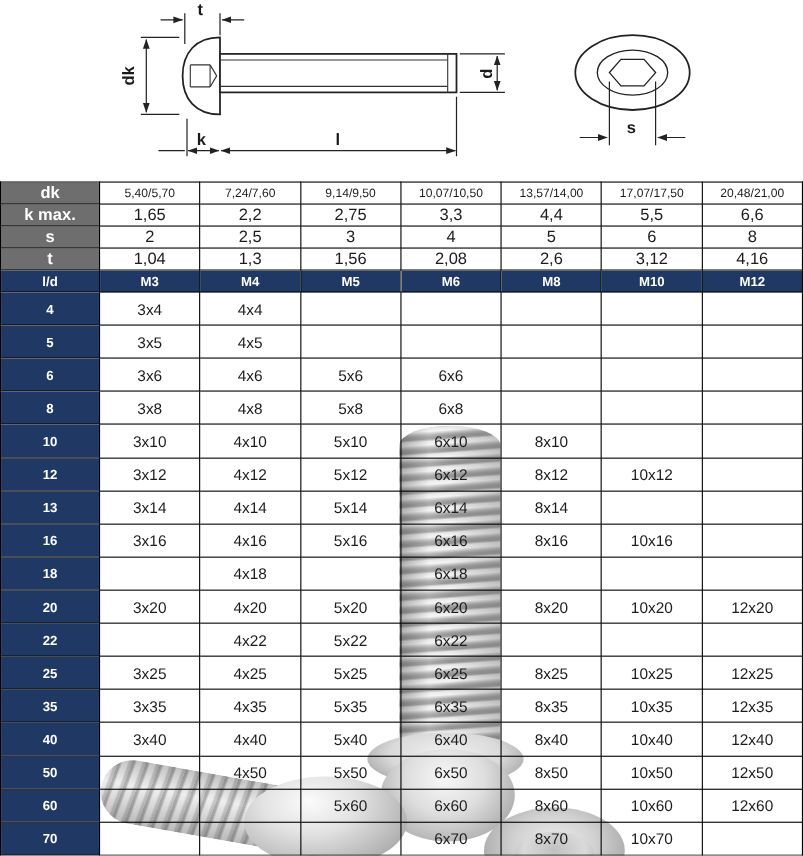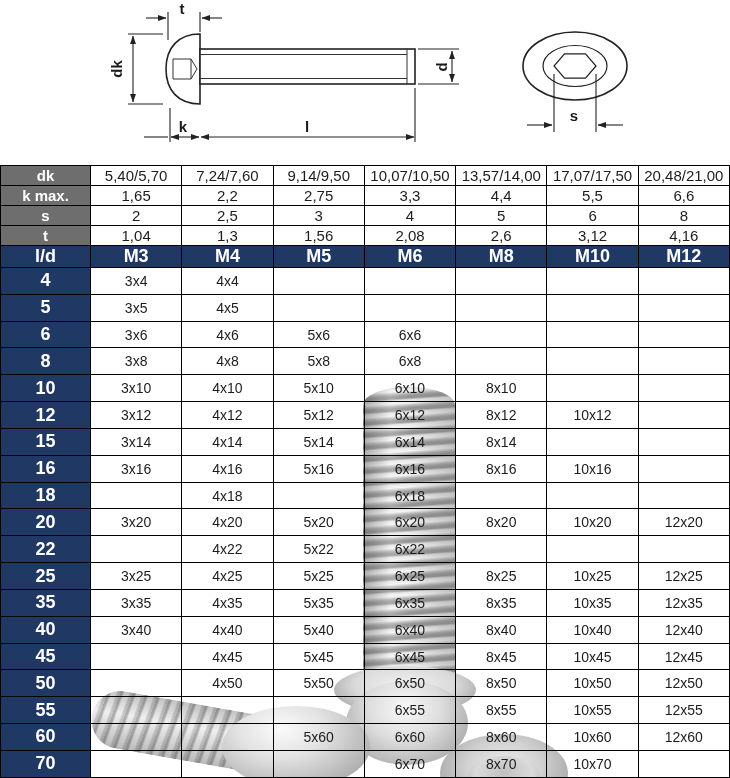--- a/index.html
+++ b/index.html
@@ -55,23 +55,23 @@
     position:absolute;left:0;top:165px;width:730px;height:613px;z-index:2;
     border-collapse:collapse;table-layout:fixed;background:transparent;
   }
   .col-label{width:90px;}
   .spec-table td{
     border:1.5px solid #000;padding:0;text-align:center;vertical-align:middle;
     color:#1c1c1c;overflow:hidden;white-space:nowrap;background:transparent;
   }
   tr.spec-row{height:20px;}
   td.lbl{background:var(--label-gray,#6e6e6e);color:#fff;font-weight:bold;font-size:15px;}
-  td.navy{background:var(--navy,#1f3864);color:#fff;font-weight:bold;font-size:18px;}
+  td.navy{background:var(--navy,#1f3864);color:#fff;font-weight:bold;font-size:12px;}
   td.val{font-size:15px;}
-  td.val.small{font-size:15px;}
+  td.val.small{font-size:11px;}
   td.val.body{font-size:14px;}
 </style>
 </head>
 <body>
 
 <div class="screen">
 
   <svg class="drawing" width="730" height="165" viewBox="0 0 730 165">
     <defs>
       <marker id="arw" viewBox="0 0 10 10" refX="9.5" refY="5" markerWidth="8" markerHeight="8" orient="auto-start-reverse">
@@ -262,21 +262,21 @@
           <td class="navy">12</td>
           <td class="val body">3x12</td>
           <td class="val body">4x12</td>
           <td class="val body">5x12</td>
           <td class="val body">6x12</td>
           <td class="val body">8x12</td>
           <td class="val body">10x12</td>
           <td class="val body"></td>
         </tr>
         <tr class="len-row">
-          <td class="navy">15</td>
+          <td class="navy">13</td>
           <td class="val body">3x14</td>
           <td class="val body">4x14</td>
           <td class="val body">5x14</td>
           <td class="val body">6x14</td>
           <td class="val body">8x14</td>
           <td class="val body"></td>
           <td class="val body"></td>
         </tr>
         <tr class="len-row">
           <td class="navy">16</td>
@@ -342,50 +342,30 @@
           <td class="navy">40</td>
           <td class="val body">3x40</td>
           <td class="val body">4x40</td>
           <td class="val body">5x40</td>
           <td class="val body">6x40</td>
           <td class="val body">8x40</td>
           <td class="val body">10x40</td>
           <td class="val body">12x40</td>
         </tr>
         <tr class="len-row">
-          <td class="navy">45</td>
-          <td class="val body"></td>
-          <td class="val body">4x45</td>
-          <td class="val body">5x45</td>
-          <td class="val body">6x45</td>
-          <td class="val body">8x45</td>
-          <td class="val body">10x45</td>
-          <td class="val body">12x45</td>
-        </tr>
-        <tr class="len-row">
           <td class="navy">50</td>
           <td class="val body"></td>
           <td class="val body">4x50</td>
           <td class="val body">5x50</td>
           <td class="val body">6x50</td>
           <td class="val body">8x50</td>
           <td class="val body">10x50</td>
           <td class="val body">12x50</td>
         </tr>
         <tr class="len-row">
-          <td class="navy">55</td>
-          <td class="val body"></td>
-          <td class="val body"></td>
-          <td class="val body"></td>
-          <td class="val body">6x55</td>
-          <td class="val body">8x55</td>
-          <td class="val body">10x55</td>
-          <td class="val body">12x55</td>
-        </tr>
-        <tr class="len-row">
           <td class="navy">60</td>
           <td class="val body"></td>
           <td class="val body"></td>
           <td class="val body">5x60</td>
           <td class="val body">6x60</td>
           <td class="val body">8x60</td>
           <td class="val body">10x60</td>
           <td class="val body">12x60</td>
         </tr>
         <tr class="len-row">

